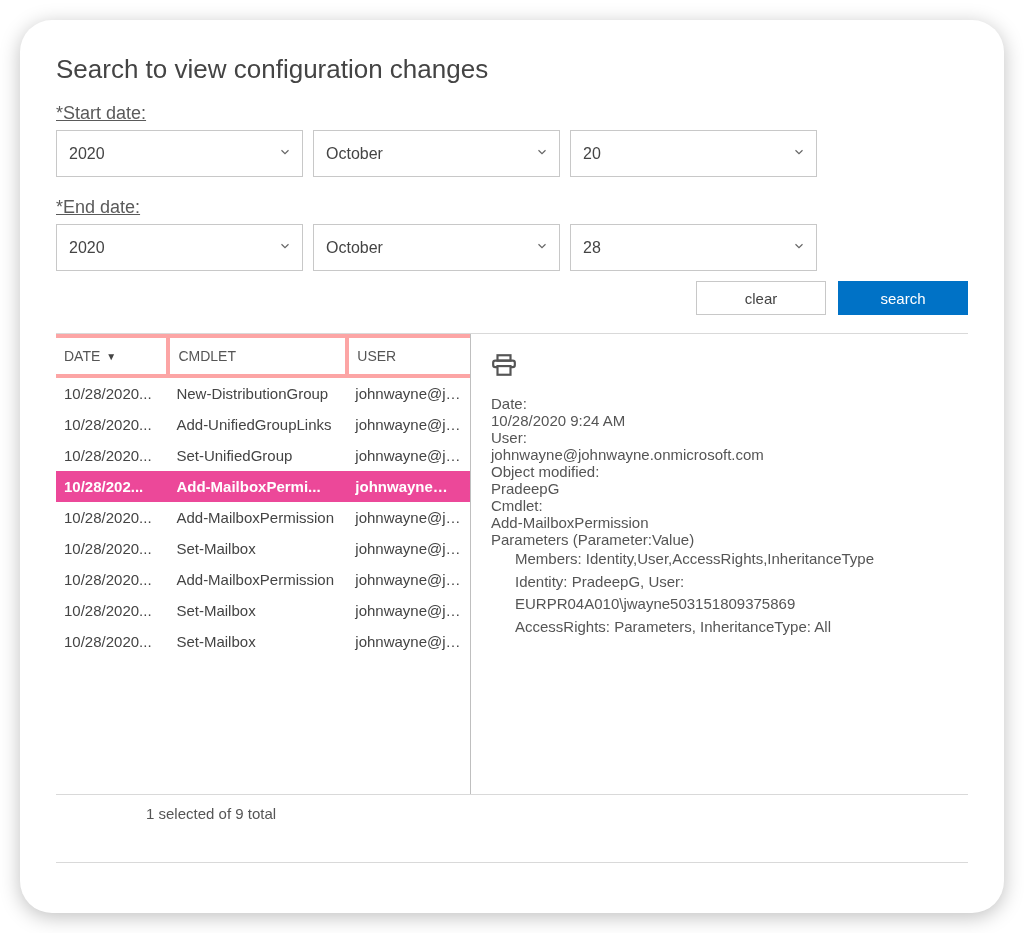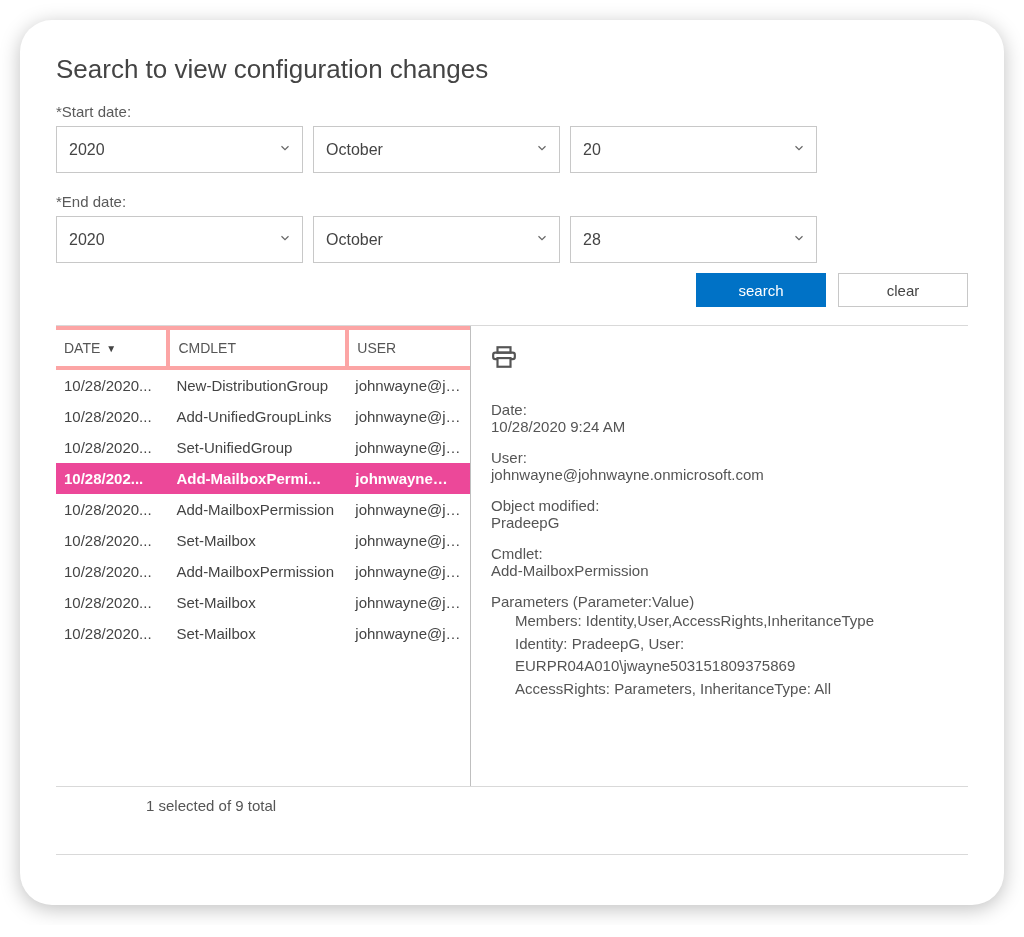--- a/index.html
+++ b/index.html
@@ -16,23 +16,24 @@
     box-shadow: 0 4px 20px rgba(0,0,0,0.25);
     padding: 34px 36px 50px 36px;
   }
   .page-title {
     font-size: 26px;
     font-weight: 400;
     color: #444;
     margin-bottom: 18px;
   }
   .label {
-    font-size: 15px;
+    font-size: 18px;
     color: #5a5a5a;
     margin-bottom: 6px;
+    text-decoration: underline;
   }
   .date-row {
     display: flex;
     gap: 10px;
     margin-bottom: 20px;
   }
   .select {
     position: relative;
     border: 1px solid #c8c8c8;
     height: 47px;
@@ -134,21 +135,20 @@
     display: flex;
     align-items: center;
     gap: 6px;
   }
   .sort-arrow {
     font-size: 10px;
     color: #444;
   }
   .print-icon { color: #555; cursor: pointer; margin-bottom: 14px; display:inline-block; }
   .detail-label {
-    margin-top: 14px;
     color: #555;
   }
   .detail-value {
     color: #555;
   }
   .param-line {
     padding-left: 24px;
     color: #555;
     line-height: 1.5;
   }
@@ -214,22 +214,22 @@
       <span>28</span>
       <span class="chev">
         <svg width="14" height="14" viewBox="0 0 24 24" fill="none" stroke="#666" stroke-width="2">
             <polyline points="6 9 12 15 18 9"></polyline>
           </svg>
       </span>
     </div>
   </div>
 
   <div class="actions">
+    <button class="btn btn-secondary">clear</button>
     <button class="btn btn-primary">search</button>
-    <button class="btn btn-secondary">clear</button>
   </div>
 
   <hr class="wide">
 
   <div class="results">
     <div class="results-left">
       <table class="grid">
         <thead>
           <tr>
             <th class="col-date">

